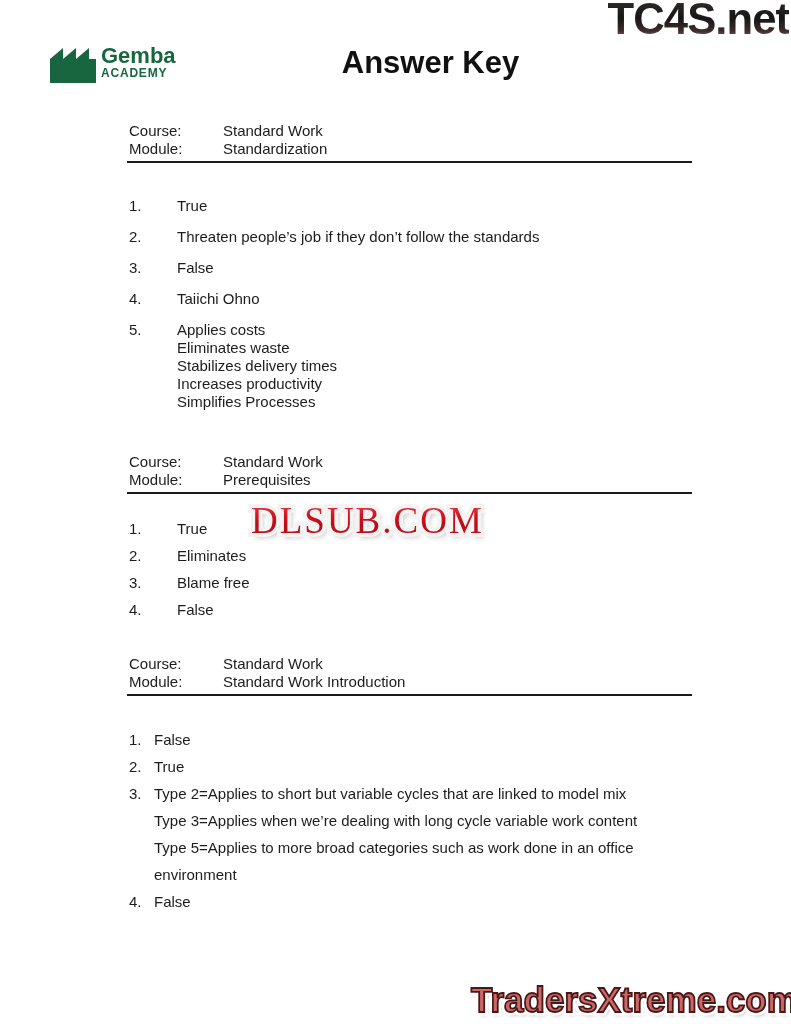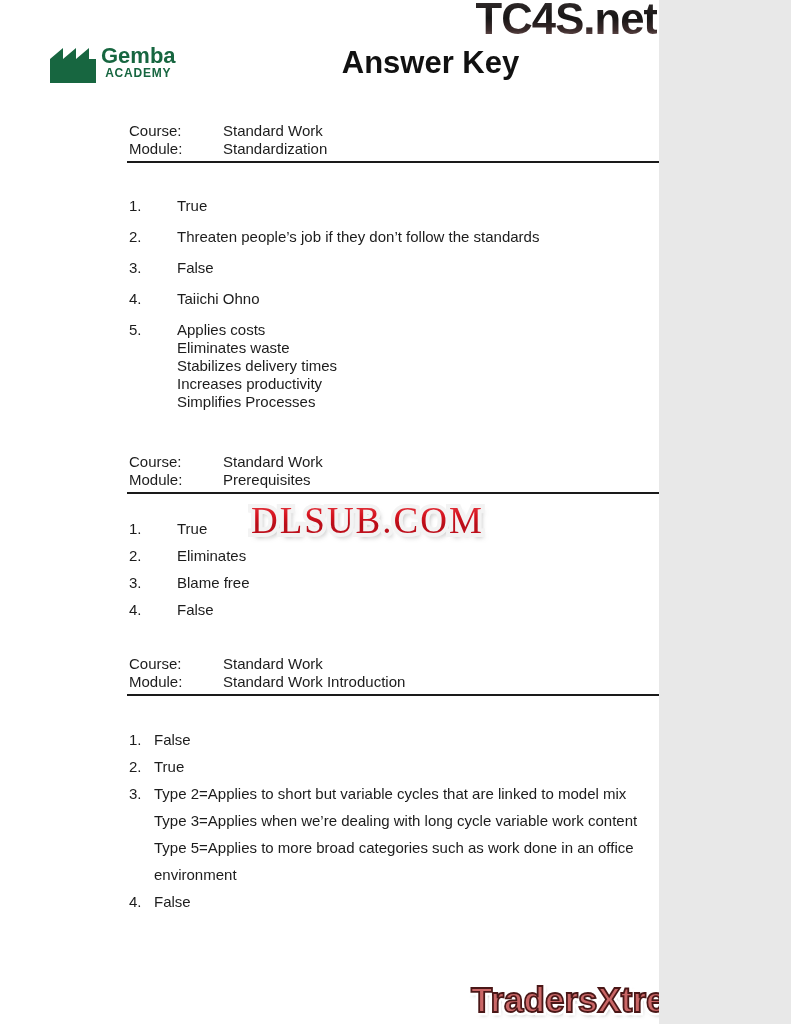--- a/index.html
+++ b/index.html
@@ -1,38 +1,38 @@
 <!DOCTYPE html>
 <html><head>
 <meta charset="utf-8">
 <style>
   html,body{margin:0;padding:0;background:#e8e8e8;}
   .page{
     position:relative;
-    width:659px;height:1024px;
+    width:791px;height:1024px;
     background:#ffffff;
     overflow:hidden;
     font-family:"Liberation Sans", sans-serif;
     color:#1c1c1c;
   }
 
   
   .wm-tc4s{
     position:absolute;top:-7px;right:2px;
     font-size:45px;font-weight:bold;letter-spacing:-1px;
     transform:scaleX(.97);transform-origin:right top;
     background:linear-gradient(180deg,#5a4c4c 0%,#2b2626 22%,#171515 48%,#3c2c2c 72%,#8d6f6f 92%,#ab9090 100%);
     -webkit-background-clip:text;background-clip:text;
     -webkit-text-fill-color:transparent;color:transparent;
   }
 
   
   .logo{position:absolute;left:50px;top:43px;display:flex;align-items:flex-start;}
   .logo svg{display:block;margin-right:5px;}
-  .logo-text{display:flex;flex-direction:column;padding-top:3px;text-align:center;}
+  .logo-text{display:flex;flex-direction:column;padding-top:3px;}
   .logo-name{font-size:22px;font-weight:bold;color:#176640;line-height:20px;}
   .logo-sub{font-size:12px;font-weight:bold;color:#176640;letter-spacing:.8px;line-height:14px;}
 
   
   .title{
     position:absolute;top:45px;left:0;width:791px;margin:0;
     text-align:center;transform:translateX(35px);
     font-size:31px;font-weight:bold;color:#111;
   }
 

